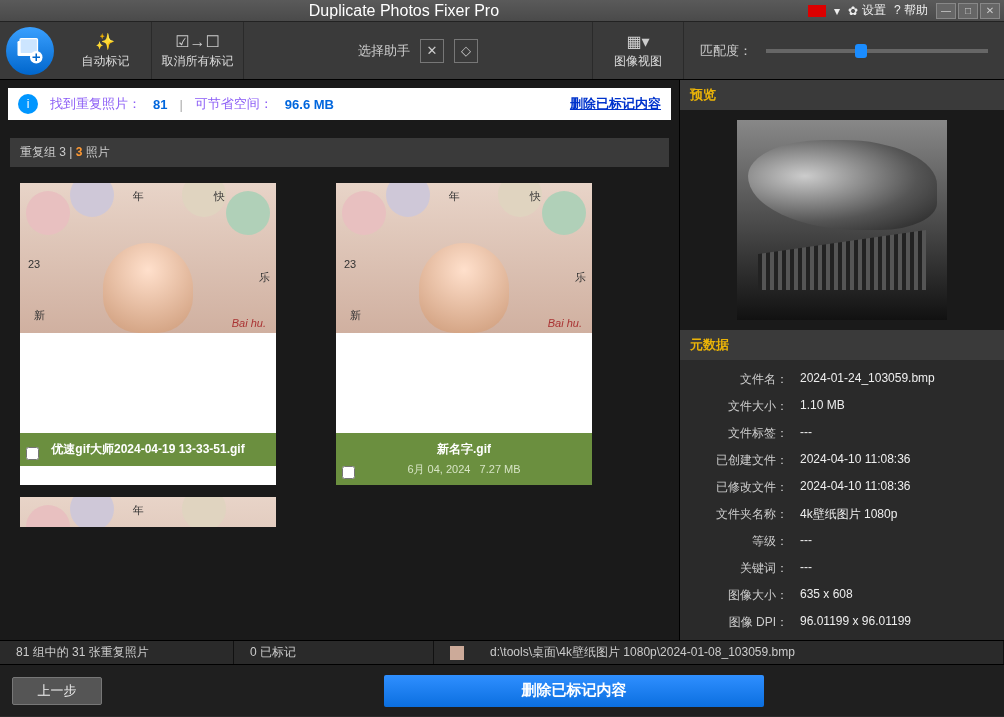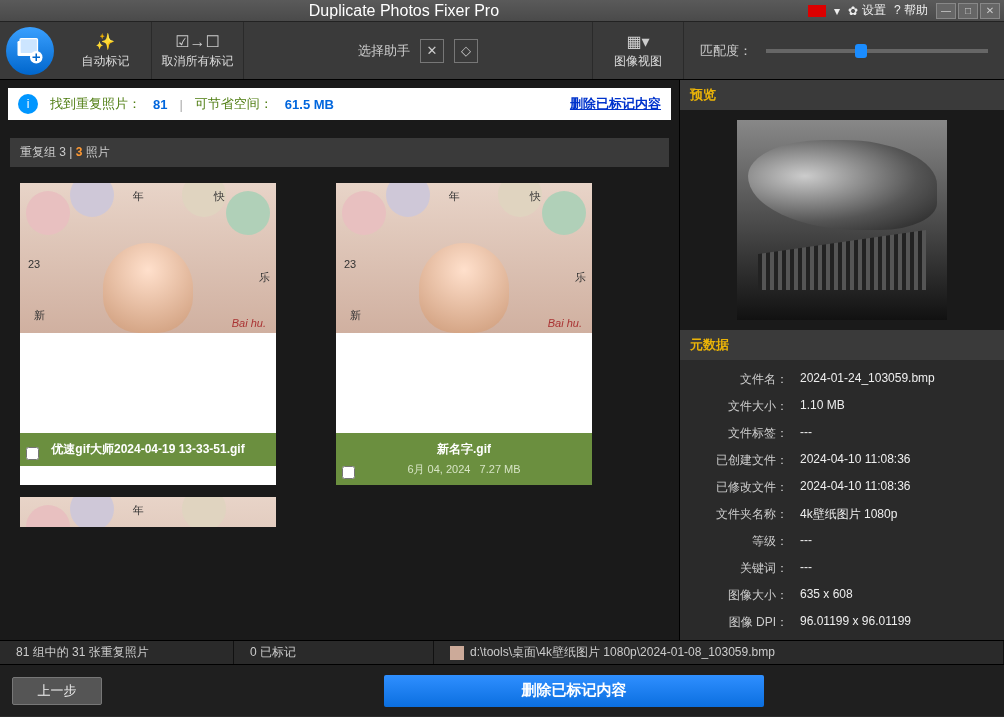--- a/index.html
+++ b/index.html
@@ -25,21 +25,21 @@
 .mini-btn { width: 24px; height: 24px; border: 1px solid #777; display: flex; align-items: center; justify-content: center; cursor: pointer; }
 .tool-right { width: 320px; display: flex; align-items: center; gap: 14px; padding: 0 16px; font-size: 13px; }
 .slider { flex: 1; height: 4px; background: #666; position: relative; }
 .slider .thumb { position: absolute; left: 40%; top: -5px; width: 12px; height: 14px; background: #1a8cff; border-radius: 3px; }
 
 
 .main { display: flex; height: 560px; }
 .left { width: 680px; background: #1a1a1a; display: flex; flex-direction: column; border-right: 1px solid #000; }
 .summary { margin: 8px; padding: 6px 10px; background: #fff; display: flex; align-items: center; gap: 12px; font-size: 13px; }
 .summary .info-ico { width: 20px; height: 20px; border-radius: 50%; background: #0096ff; color: #fff; display: flex; align-items: center; justify-content: center; font-size: 12px; }
-.summary .lbl { color: #4d7c0f; }
+.summary .lbl { color: #8b5cf6; }
 .summary .val-blue { color: #0066dd; font-weight: bold; }
 .summary .spacer { flex: 1; }
 .summary .link { color: #0033cc; text-decoration: underline; font-weight: bold; cursor: pointer; }
 .sep-v { color: #aaa; }
 
 .scroll-area { flex: 1; overflow-y: auto; padding: 0 10px; }
 .scroll-area::-webkit-scrollbar { width: 14px; }
 .scroll-area::-webkit-scrollbar-track { background: #2a2a2a; }
 .scroll-area::-webkit-scrollbar-thumb { background: #555; }
 
@@ -63,21 +63,21 @@
 .preview-img::after { content: ""; position: absolute; bottom: 15%; left: 10%; width: 80%; height: 30%; background: repeating-linear-gradient(90deg, #222 0 4px, #555 4px 8px); clip-path: polygon(0 40%, 100% 0, 100% 100%, 0 100%); }
 
 .meta-tbl { flex: 1; overflow-y: auto; padding: 6px 12px; font-size: 12px; }
 .meta-row { display: flex; padding: 5px 0; }
 .meta-row .k { width: 96px; text-align: right; color: #ccc; }
 .meta-row .v { flex: 1; padding-left: 12px; color: #eee; }
 
 
 .status { height: 24px; background: #2a2a2a; display: flex; align-items: center; font-size: 12px; border-top: 1px solid #000; }
 .status .seg { padding: 0 16px; border-right: 1px solid #111; height: 100%; display: flex; align-items: center; }
-.status .seg.wide { flex: 1; }
+.status .seg.wide { flex: 1; gap: 20px; }
 .status .path-ico { width: 14px; height: 14px; background: #ca9; margin-right: 6px; }
 
 
 .bottom { height: 52px; background: #1f1f1f; display: flex; align-items: center; padding: 0 12px; gap: 12px; border-top: 1px solid #000; }
 .btn-back { width: 90px; height: 28px; background: #555; border: 1px solid #777; color: #eee; font-size: 13px; cursor: pointer; border-radius: 2px; }
 .btn-primary { flex: 0 0 380px; height: 32px; margin-left: 270px; background: linear-gradient(#2f8fff,#0b6fe0); border: none; color: #fff; font-size: 15px; font-weight: bold; cursor: pointer; border-radius: 2px; }
 .email { margin-left: auto; text-align: right; font-size: 11px; color: #aaa; line-height: 1.3; }
 
 
 .illus { width: 100%; height: 100%; background: linear-gradient(#e8d4c8,#d0b0a0); position: relative; }
@@ -144,21 +144,21 @@
 
 <div class="main">
 
   <div class="left">
     <div class="summary">
       <div class="info-ico">i</div>
       <span class="lbl">找到重复照片：</span>
       <span class="val-blue">81</span>
       <span class="sep-v">|</span>
       <span class="lbl">可节省空间：</span>
-      <span class="val-blue">61.5 MB</span>
+      <span class="val-blue">96.6 MB</span>
       <span class="spacer"></span>
       <span class="link">删除已标记内容</span>
     </div>
 
     <div class="scroll-area">
       
 
       <div class="group-header">
         <span>重复组 3 | </span><span class="orange">3</span><span> 照片</span>
       </div>

